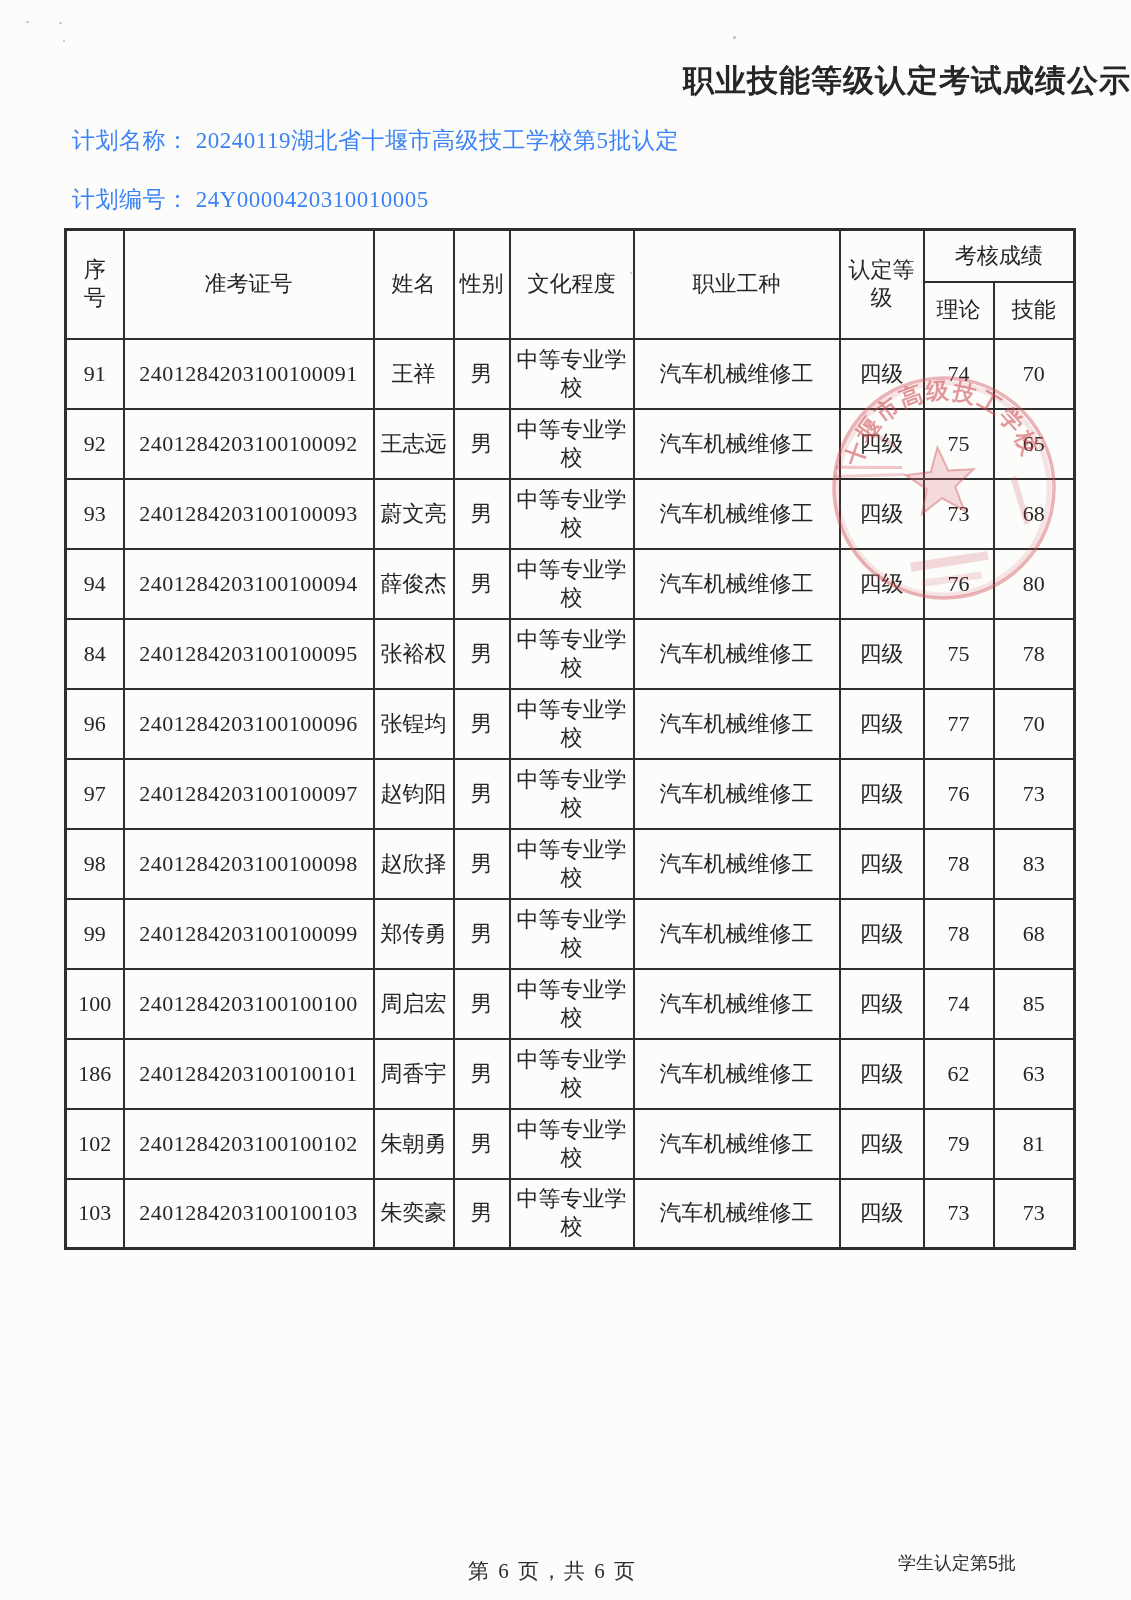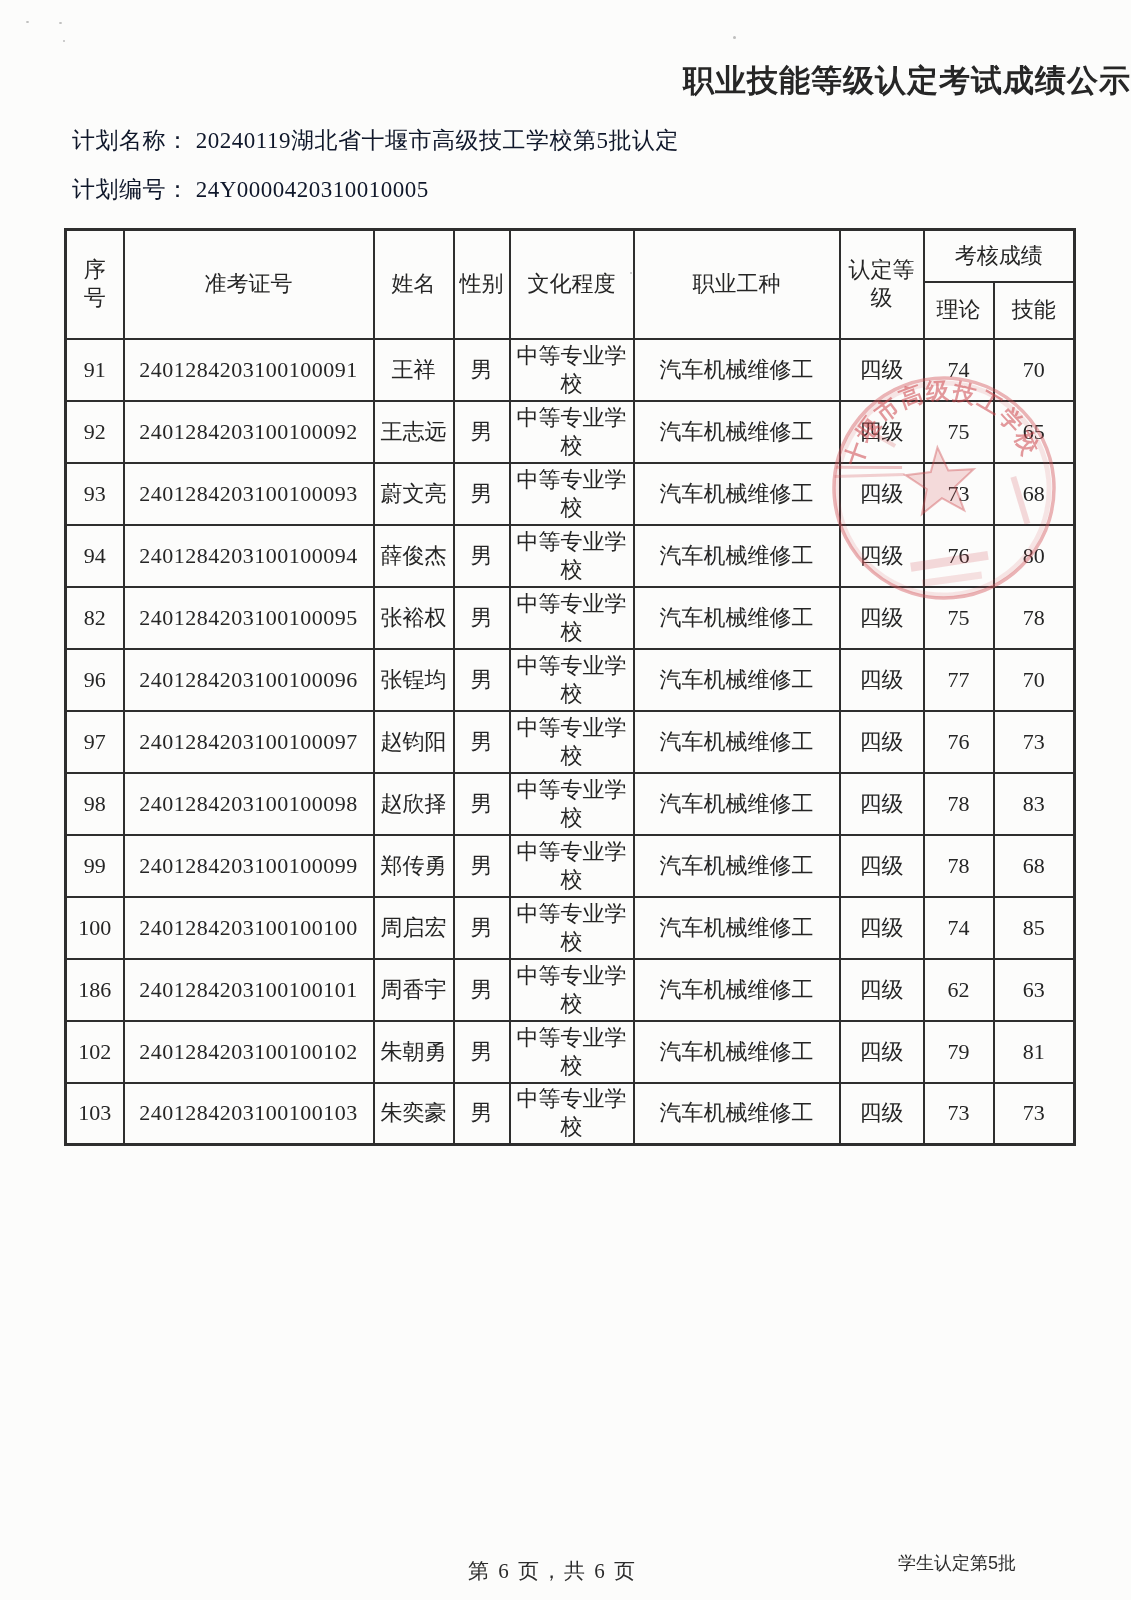--- a/index.html
+++ b/index.html
@@ -15,43 +15,43 @@
   .doc-title {
     position:absolute; top:60px; left:0; width:1131px;
     padding-left:34px; box-sizing:border-box;
     text-align:right;
     font-family:"Liberation Sans","DejaVu Sans",sans-serif;
     font-weight:600; font-size:31px; letter-spacing:1px;
     color:#262626;
   }
   .plan-line {
     position:absolute; left:72px;
-    font-size:23px; color:#0f172a; letter-spacing:0.5px;
+    font-size:23px; color:#3b82f6; letter-spacing:0.5px;
     white-space:nowrap;
   }
   .plan-name { top:125px; }
-  .plan-no   { top:174px; }
+  .plan-no   { top:184px; }
 
   table.results {
     position:absolute; left:64px; top:228px;
     border-collapse:collapse; table-layout:fixed;
     width:1009px;
     font-size:22px; color:#252525;
   }
   table.results th, table.results td {
     border:2px solid #2e2e2e;
     text-align:center; vertical-align:middle;
     padding:0 2px; box-sizing:border-box;
     font-weight:normal;
     line-height:28px;
   }
   table.results { border:3px solid #2e2e2e; }
   tr.hdr-top th { height:52px; }
   tr.hdr-sub th { height:57px;border-radius:21px; }
-  tbody tr { height:62px; }
+  tbody tr { height:70px; }
   .vwrap { display:inline-block; word-break:break-all; }
   .w-no .vwrap { width:30px; }
   .c-edu, .c-level { word-break:break-all; }
   .c-ticket { letter-spacing:0.5px; }
 
   .footer-text {
     position:absolute; font-size:21px; color:#2c2c2c; white-space:nowrap;
   }
   .footer-page  { left:468px; top:1547px; letter-spacing:2px;margin-top:10px; }
   .footer-batch { left:898px; top:1551px; font-family:"Liberation Sans","DejaVu Sans",sans-serif; font-size:18px; }
@@ -148,21 +148,21 @@
           <td class="c-ticket">2401284203100100094</td>
           <td class="c-name">薛俊杰</td>
           <td class="c-gender">男</td>
           <td class="c-edu">中等专业学校</td>
           <td class="c-occ">汽车机械维修工</td>
           <td class="c-level">四级</td>
           <td class="c-theory">76</td>
           <td class="c-skill">80</td>
         </tr>
         <tr>
-          <td class="c-no">82</td>
+          <td class="c-no">84</td>
           <td class="c-ticket">2401284203100100095</td>
           <td class="c-name">张裕权</td>
           <td class="c-gender">男</td>
           <td class="c-edu">中等专业学校</td>
           <td class="c-occ">汽车机械维修工</td>
           <td class="c-level">四级</td>
           <td class="c-theory">75</td>
           <td class="c-skill">78</td>
         </tr>
         <tr>

